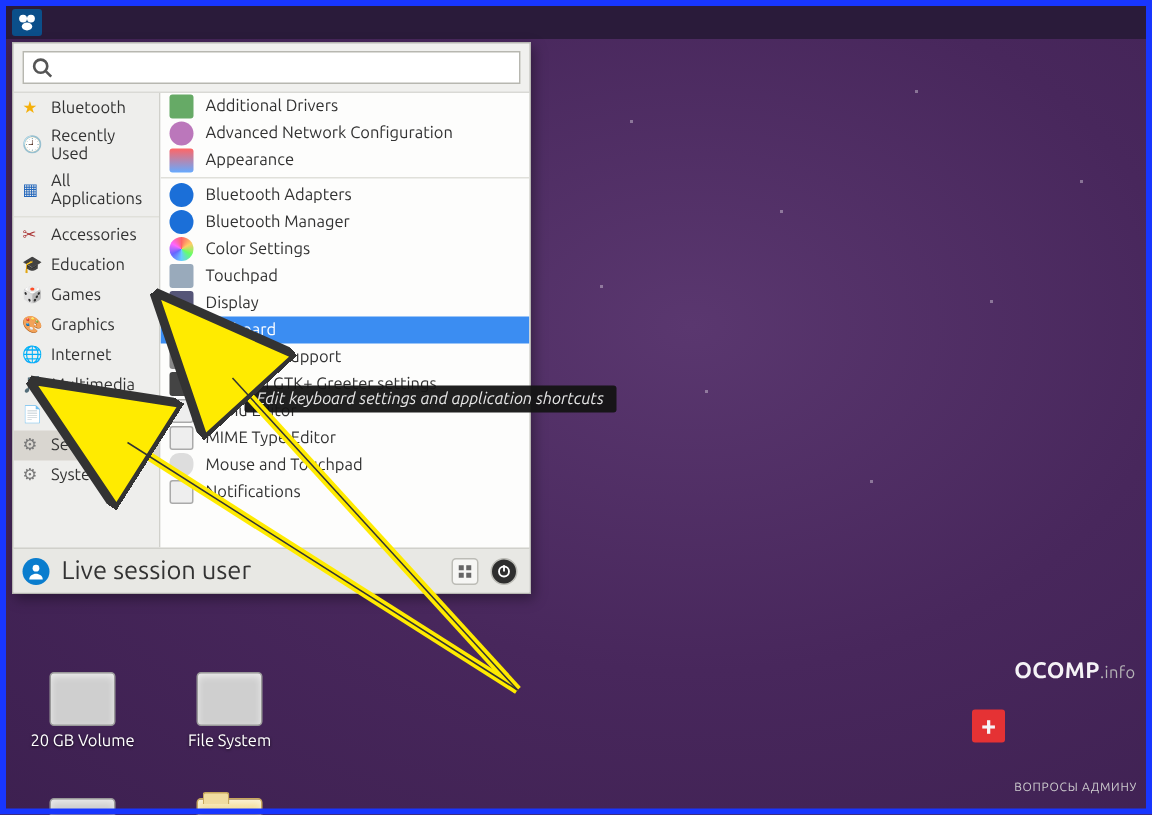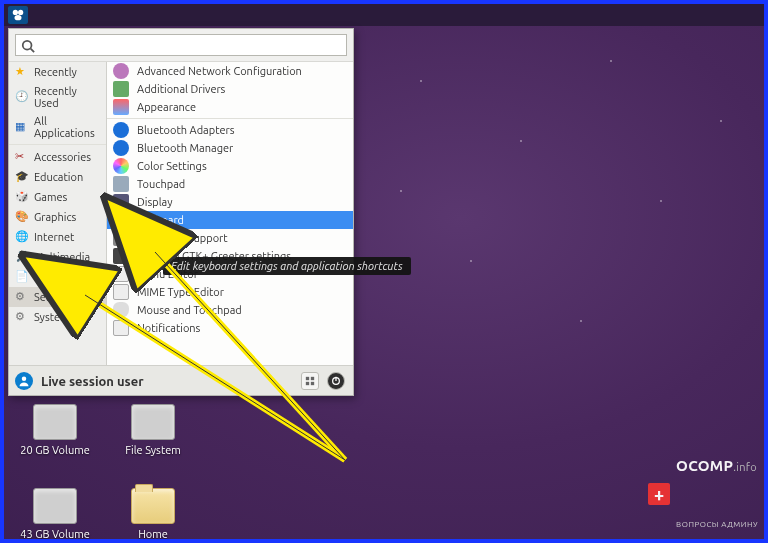--- a/index.html
+++ b/index.html
@@ -12,21 +12,21 @@
   
   .top-panel { position: absolute; top: 4px; left: 4px; right: 4px; height: 22px; background: #2a1b3a; display: flex; align-items: center; padding-left: 4px; }
   .panel-btn { width: 20px; height: 18px; background: #0b4f8a; display: flex; align-items: center; justify-content: center; border-radius: 2px; }
   .panel-btn svg { width: 14px; height: 14px; fill: #fff; }
 
   
   .desktop { position: absolute; inset: 0; background: radial-gradient(ellipse at 60% 40%, #5a376f 0%, #48275c 50%, #3d2050 100%); }
   .star { position: absolute; width: 2px; height: 2px; background: rgba(255,255,255,.35); }
 
   
-  .desk-icon { position: absolute; width: 70px; text-align: center; color: #fff; font-size: 11px; }
+  .desk-icon { position: absolute; width: 70px; text-align: center; color: #fff; font-size: 11px; margin-top: 44px; }
   .desk-icon .ic { width: 44px; height: 36px; margin: 0 auto 4px; background: #cfcfcf; border: 1px solid #999; border-radius: 3px; box-shadow: inset 0 2px 5px rgba(255,255,255,.6); }
   .desk-icon .ic.folder { background: linear-gradient(#f7e4a8,#e7cd7c); border-color: #c9a95e; position: relative; }
   .desk-icon .ic.folder::before { content: ""; position: absolute; top: -5px; left: 3px; width: 16px; height: 7px; background: #f1dca0; border: 1px solid #c9a95e; border-bottom: none; border-radius: 2px 2px 0 0; }
   .desk-icon span { text-shadow: 0 1px 2px rgba(0,0,0,.7); }
 
   
   .menu { position: absolute; top: 28px; left: 8px; width: 346px; height: 368px; background: #f0f0ee; border: 1px solid #b6b6b1; box-shadow: 2px 3px 8px rgba(0,0,0,.35); display: flex; flex-direction: column; }
   .search-row { padding: 5px 6px; border-bottom: 1px solid #d9d9d5; }
   .search-input { width: 100%; height: 22px; border: 1px solid #b7b7b0; background: #fff; padding: 0 6px 0 22px; font-size: 12px; outline: none; }
   .search-wrap { position: relative; }
@@ -40,38 +40,38 @@
   .cats .cat .ci { width: 14px; height: 14px; flex-shrink: 0; }
   .apps { flex: 1; background: #fdfdfc; overflow-y: auto; position: relative; }
   .apps .app { display: flex; align-items: center; gap: 8px; padding: 2px 6px; font-size: 11px; color: #333; height: 18px; cursor: pointer; }
   .apps .app.selected { background: #3b8df2; color: #fff; }
   .apps .app .ai { width: 16px; height: 16px; flex-shrink: 0; background: #ccc; border-radius: 2px; }
   .apps-sep { height: 1px; background: #e0e0da; margin: 2px 0; }
 
   .footer { height: 30px; background: #e8e8e4; border-top: 1px solid #d0d0cb; display: flex; align-items: center; padding: 0 8px 0 6px; gap: 8px; }
   .footer .avatar { width: 18px; height: 18px; border-radius: 50%; background: #0a7dce; display:flex; align-items:center; justify-content:center; }
   .footer .avatar svg { width: 12px; height: 12px; fill: #fff; }
-  .footer .uname { font-size: 13px; font-weight: 700; color: #333; flex: 1; }
+  .footer .uname { font-size: 17px; font-weight: 400; color: #333; flex: 1; }
   .footer .fbtn { width: 18px; height: 18px; border: 1px solid #bcbcb6; background: #f6f6f4; border-radius: 3px; display: flex; align-items: center; justify-content: center; }
   .footer .fbtn.power { border-radius: 50%; background: #2e2e2e; }
   .footer .fbtn svg { width: 10px; height: 10px; }
 
   
   .tooltip { position: absolute; left: 163px; top: 257px; background: rgba(20,20,20,.95); color: #e6e6e6; font-size: 11px; padding: 3px 8px; border-radius: 2px; white-space: nowrap; font-style: italic; }
 
   
   .arrow-layer { position: absolute; inset: 0; pointer-events: none; }
 
   
   .watermark { position: absolute; right: 10px; bottom: 14px; display: flex; align-items: center; gap: 6px; opacity: .95; }
   .watermark .plus { width: 22px; height: 22px; background: #e33; border-radius: 2px; display: flex; align-items: center; justify-content: center; color: #fff; font-size: 18px; font-weight: bold; }
   .watermark .txt1 { color: #fff; font-weight: 700; font-size: 15px; letter-spacing: .3px; }
   .watermark .txt1 .info { color: #bbb; font-weight: 400; font-size: 11px; }
   .watermark .stack { display: flex; flex-direction: column; line-height: 1; gap: 48px; }
-  .watermark .txt2 { color: #d5d5d5; font-size: 8px; letter-spacing: .5px; }
+  .watermark .txt2 { color: #d5d5d5; font-size: 8px; letter-spacing: .5px; margin-top: 18px; }
 
   
   .ci-star { color:#f5b00a; }
   .ci-clock { color:#5e5e5e; }
   .ci-apps { color:#26b; }
   .ci-games { color:#d33; }
   .ci-gfx { color:#5a3; }
   .ci-net { color:#16a; }
   .ci-mm { color:#c54; }
   .ci-off { color:#06a; }
@@ -130,21 +130,21 @@
             <line x1="11" y1="11" x2="15" y2="15"></line>
           </svg>
       </span>
       <input class="search-input" placeholder="" style="">
     </div>
   </div>
   <div class="menu-body">
     <div class="cats">
       <div class="cat">
           <span class="ci ci-star">★</span>
-          <span>Recently</span>
+          <span>Bluetooth</span>
         </div>
       <div class="cat">
           <span class="ci ci-clock">🕘</span>
           <span>Recently Used</span>
         </div>
       <div class="cat">
           <span class="ci ci-apps">▦</span>
           <span>All Applications</span>
         </div>
       <div class="apps-sep"></div>
@@ -180,26 +180,26 @@
           <span class="ci ci-set">⚙</span>
           <span>Settings</span>
         </div>
       <div class="cat">
           <span class="ci ci-sys">⚙</span>
           <span>System</span>
         </div>
     </div>
     <div class="apps">
       <div class="app">
+          <span class="ai" style="background:#6a6"></span>
+          <span>Additional Drivers</span>
+        </div>
+      <div class="app">
           <span class="ai" style="background:#b7b;border-radius:50%"></span>
           <span>Advanced Network Configuration</span>
-        </div>
-      <div class="app">
-          <span class="ai" style="background:#6a6"></span>
-          <span>Additional Drivers</span>
         </div>
       <div class="app">
           <span class="ai" style="background:linear-gradient(#f66,#6af)"></span>
           <span>Appearance</span>
         </div>
       <div class="apps-sep"></div>
       <div class="app">
           <span class="ai" style="background:#1b6fd8;border-radius:50%"></span>
           <span>Bluetooth Adapters</span>
         </div>

